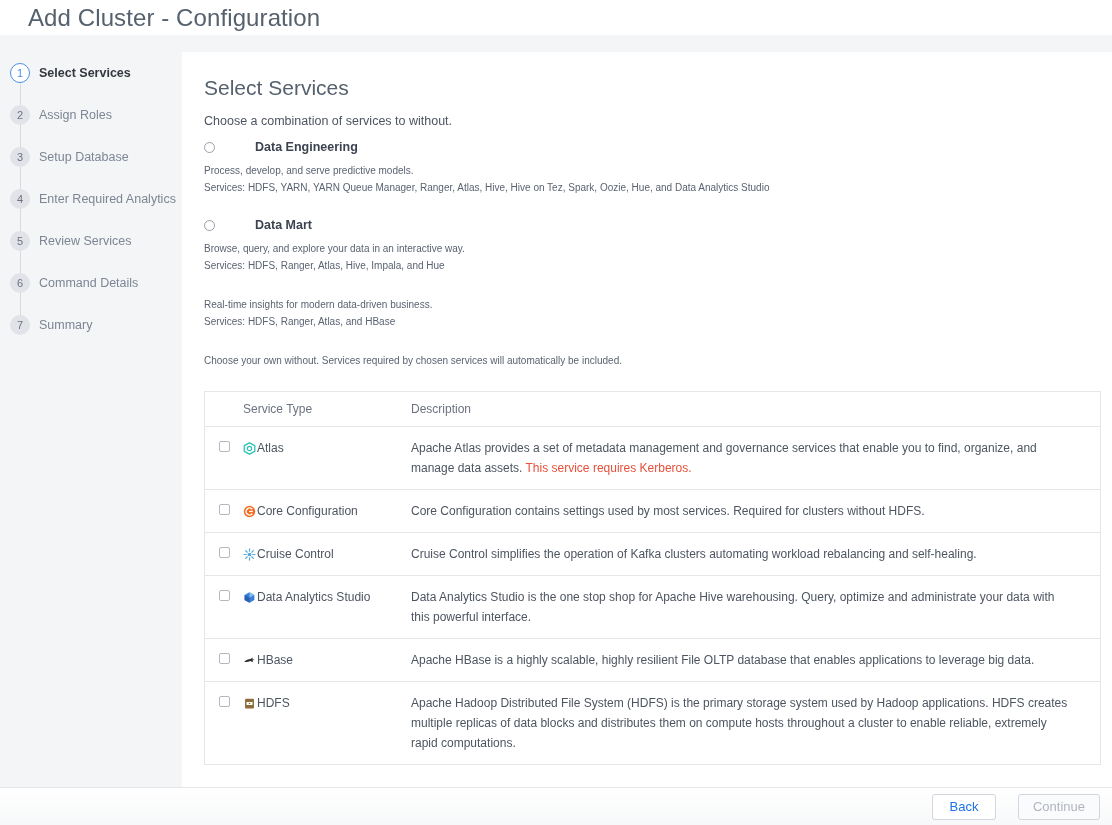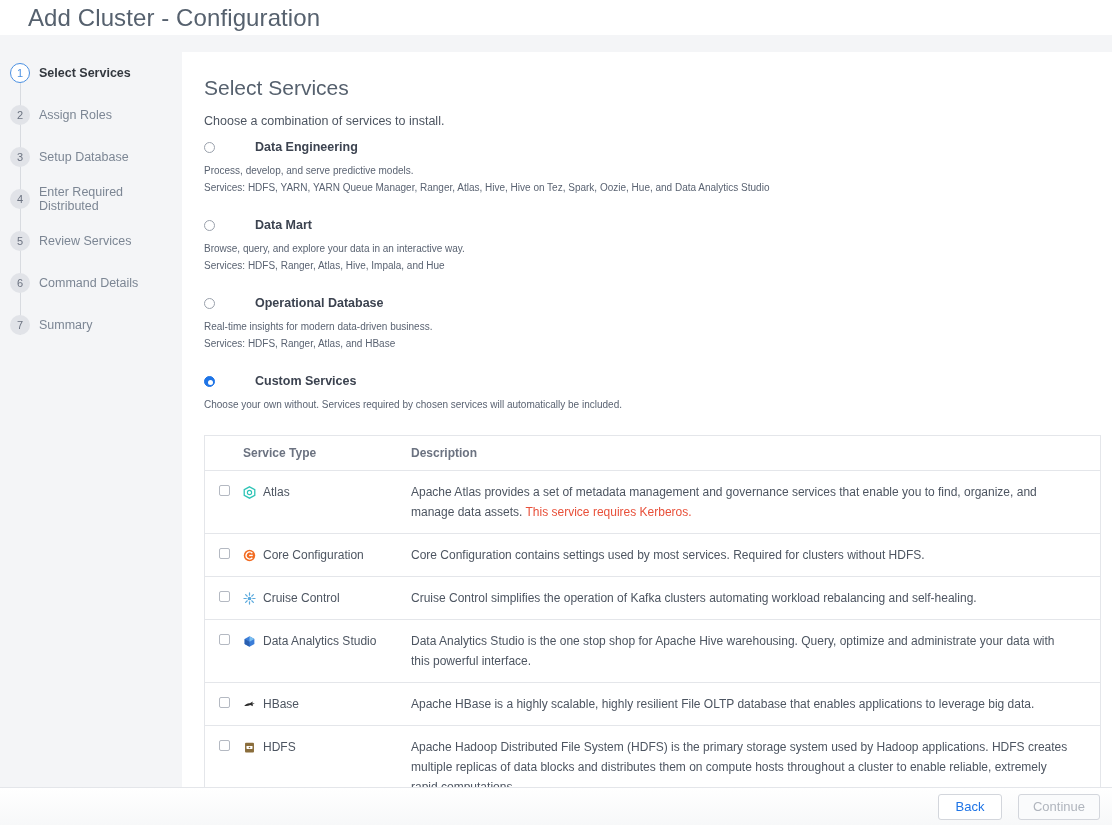--- a/index.html
+++ b/index.html
@@ -104,50 +104,50 @@
   
   .table-wrap{
     margin-top:10px;
     width:897px;
     border:1px solid #e4e6ea;
     border-bottom:none;
     background:#fff;
   }
   table.svc{ width:100%; border-collapse:collapse; table-layout:fixed; }
   table.svc th{
-    text-align:left; font-size:12px; font-weight:700; color:#6b7280;
+    text-align:left; font-size:12px; font-weight:400; color:#6b7280;
     padding:10px 8px 10px 0;
     border-bottom:1px solid #e4e6ea;
     vertical-align:middle;
   }
   table.svc td{
     font-size:12px; color:#4d5561;
     padding:11px 8px 11px 0;
     border-bottom:1px solid #e4e6ea;
     vertical-align:top;
     line-height:20px;
   }
   .col-chk{ width:38px; padding-left:14px !important; }
   .col-name{ width:168px; }
   .col-desc{ width:auto; padding-right:24px !important; }
   .chk{
     width:11px; height:11px; border:1px solid #b4b9c2; border-radius:2px;
     background:#fff; display:inline-block; margin-top:3px;
   }
-  .svc-name{ display:flex; align-items:center; gap:7px; }
+  .svc-name{ display:flex; align-items:center; gap:1px; }
   .svc-ico{ width:13px; height:13px; flex:0 0 13px; display:block; }
   .warn{ color:#e8503a; }
 
   
   .footer{
     position:absolute; left:0; top:787px; width:1112px; height:38px;
     background:linear-gradient(#ffffff,#f7f8f9);
     border-top:1px solid #e4e6ea;
     display:flex; align-items:center; justify-content:flex-end;
-    padding-right:12px; gap:16px;
+    padding-right:12px; gap:22px;
   }
   .btn{
     min-width:64px; height:26px; padding:0 14px;
     border:1px solid #d3d6dc; border-radius:3px;
     background:#ffffff; font-size:13px; font-family:"Liberation Sans", sans-serif;
     display:flex; align-items:center; justify-content:center;
   }
   .btn.primary-link{ color:#1e74e6; }
   .btn.disabled{ color:#b0b5bd; background:#fafbfc; }
 </style>
@@ -170,71 +170,63 @@
         <div class="step">
           <span class="step-num">2</span>
           <span class="step-label">Assign Roles</span>
         </div>
         <div class="step">
           <span class="step-num">3</span>
           <span class="step-label">Setup Database</span>
         </div>
         <div class="step">
           <span class="step-num">4</span>
-          <span class="step-label">Enter Required Distributed</span>
+          <span class="step-label">Enter Required Analytics</span>
         </div>
         <div class="step">
           <span class="step-num">5</span>
           <span class="step-label">Review Services</span>
         </div>
         <div class="step">
           <span class="step-num">6</span>
           <span class="step-label">Command Details</span>
         </div>
         <div class="step">
           <span class="step-num">7</span>
           <span class="step-label">Summary</span>
         </div>
       </div>
   </div>
 
   <div class="content">
     <div class="sec-title">Select Services</div>
-    <div class="sec-sub">Choose a combination of services to install.</div>
+    <div class="sec-sub">Choose a combination of services to without.</div>
 
     <div id="options-container">
         <div class="opt">
           <div class="opt-head">
             <span class="radio"></span>
             <span class="opt-label">Data Engineering</span>
           </div>
           <div class="opt-desc">Process, develop, and serve predictive models.</div>
           <div class="opt-desc">Services: HDFS, YARN, YARN Queue Manager, Ranger, Atlas, Hive, Hive on Tez, Spark, Oozie, Hue, and Data Analytics Studio</div>
         </div>
         <div class="opt">
           <div class="opt-head">
             <span class="radio"></span>
             <span class="opt-label">Data Mart</span>
           </div>
           <div class="opt-desc">Browse, query, and explore your data in an interactive way.</div>
           <div class="opt-desc">Services: HDFS, Ranger, Atlas, Hive, Impala, and Hue</div>
         </div>
         <div class="opt">
-          <div class="opt-head">
-            <span class="radio"></span>
-            <span class="opt-label">Operational Database</span>
-          </div>
           <div class="opt-desc">Real-time insights for modern data-driven business.</div>
           <div class="opt-desc">Services: HDFS, Ranger, Atlas, and HBase</div>
         </div>
         <div class="opt">
-          <div class="opt-head">
-            <span class="radio checked"></span>
-            <span class="opt-label">Custom Services</span>
-          </div>
           <div class="opt-desc">Choose your own without. Services required by chosen services will automatically be included.</div>
         </div>
       </div>
 
     <div class="table-wrap">
       <table class="svc">
         <thead>
           <tr>
             <th class="col-chk"></th>
             <th class="col-name">Service Type</th>

